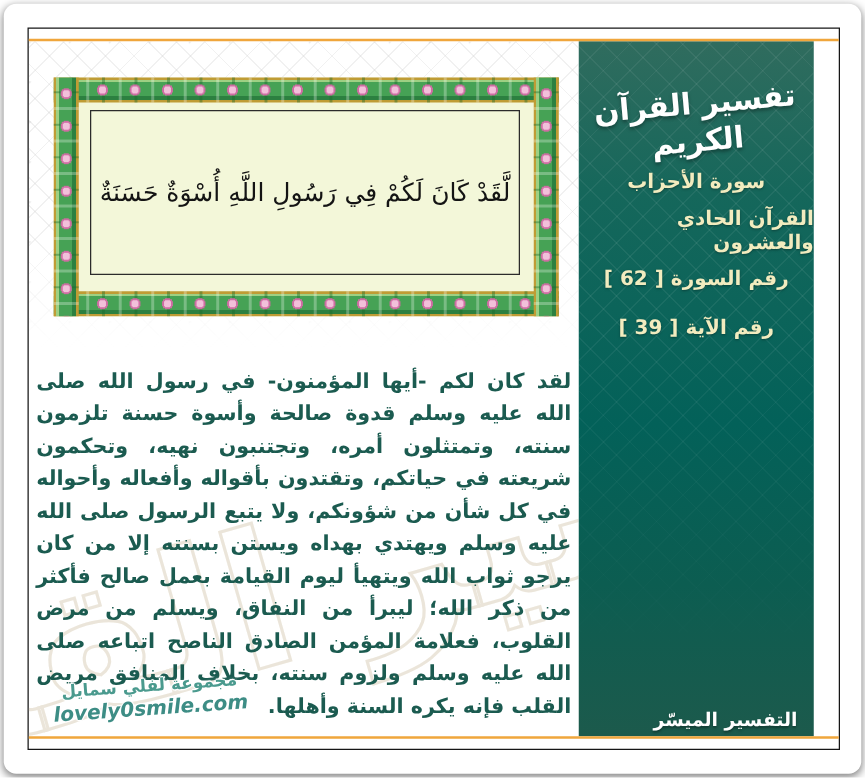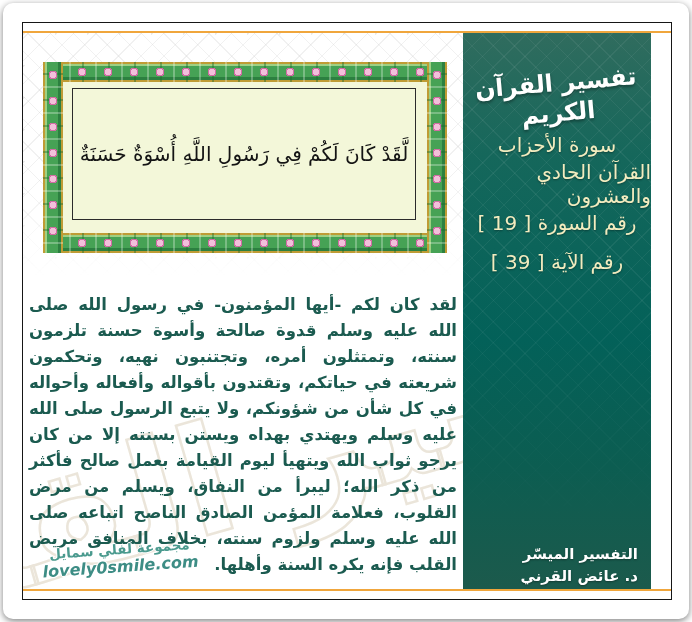--- a/index.html
+++ b/index.html
@@ -102,21 +102,21 @@
   .s-title{
     position:absolute;top:22px;left:4px;right:4px;height:86px;
     display:flex;align-items:center;justify-content:center;text-align:center;
     transform:rotate(-5deg);direction:rtl;
     color:#ffffff;font-size:24px;font-weight:bold;line-height:1.25;
     text-shadow:0 2px 3px rgba(0,0,0,.35);z-index:2;
   }
   .s-items{position:absolute;top:92px;left:0;right:0;z-index:2;}
   .s-item{
     height:39px;display:flex;align-items:center;justify-content:center;
-    direction:rtl;color:#f2ecbf;font-size:20px;font-weight:normal;
+    direction:rtl;color:#f2ecbf;font-size:16px;font-weight:bold;
     text-shadow:0 1px 2px rgba(0,0,0,.35);
   }
   .s-footer{
     position:absolute;right:13px;left:8px;bottom:2px;z-index:2;
     direction:rtl;text-align:right;color:#ffffff;font-weight:bold;font-size:15px;line-height:22px;
     text-shadow:0 1px 2px rgba(0,0,0,.35);
   }
 </style>
 </head>
 <body>
@@ -149,26 +149,25 @@
         <div class="wm-ar">مجموعة لفلي سمايل</div>
         <div class="wm-en">lovely0smile.com</div>
       </div>
     </div>
 
     <div class="sidebar">
       <div class="s-title">تفسير القرآن الكريم</div>
       <div class="s-items">
         <div class="s-item">سورة الأحزاب</div>
         <div class="s-item">القرآن الحادي والعشرون</div>
-        <div class="s-item">رقم السورة [ 19 ]</div>
+        <div class="s-item">رقم السورة [ 62 ]</div>
         <div class="s-item">رقم الآية [ 39 ]</div>
       </div>
       <div class="s-footer">
         <div>التفسير الميسّر</div>
-        <div>د. عائض القرني</div>
       </div>
     </div>
 
     <div class="gold-line gold-top"></div>
     <div class="gold-line gold-bottom"></div>
 
   </div>
 </div>
 
 </body></html>

